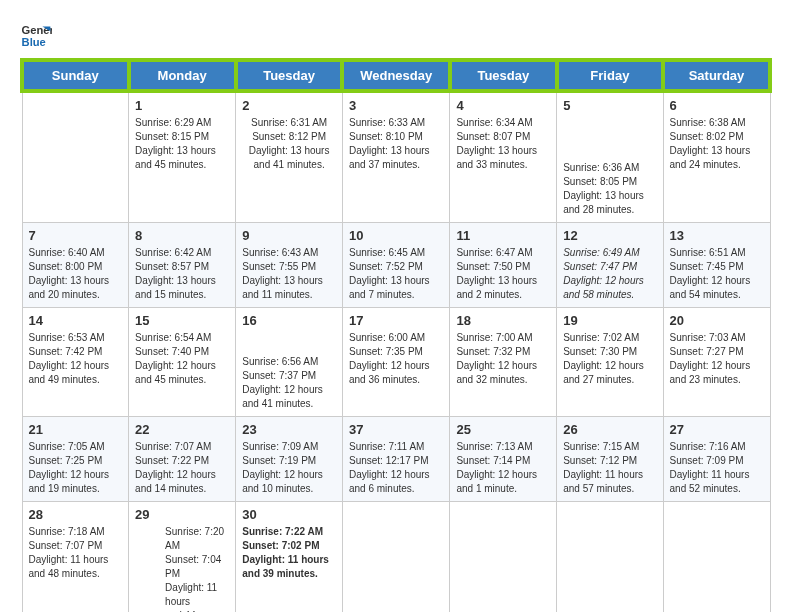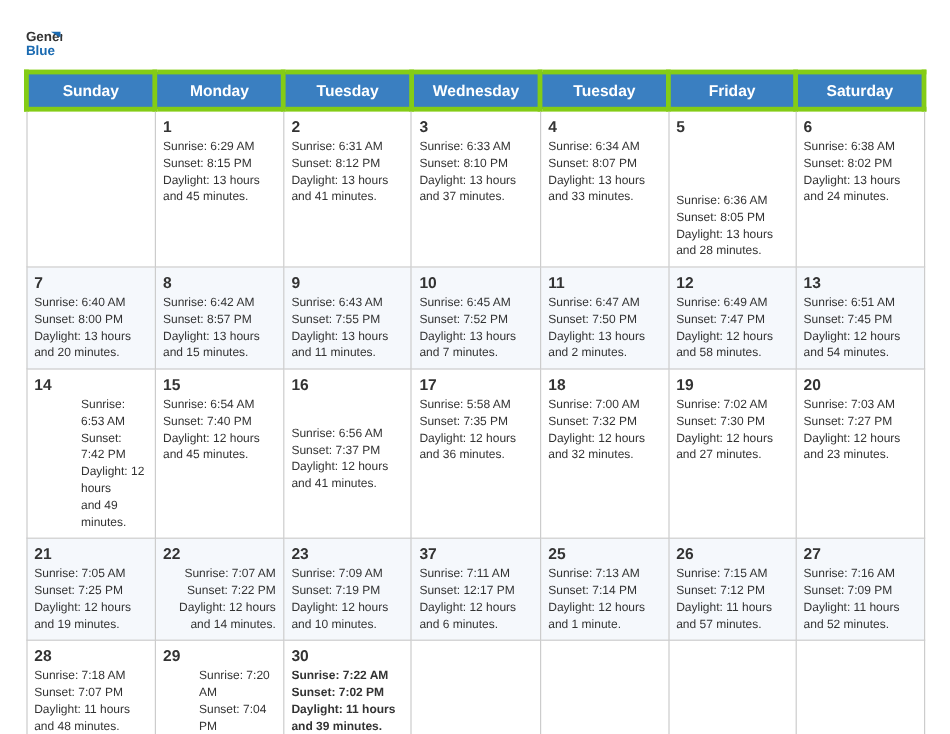--- a/index.html
+++ b/index.html
@@ -121,21 +121,21 @@
         <td class="empty-cell"></td>
         <td>
           <span class="day-num">1</span>
           <div class="day-info" style="white-space: pre-line;">Sunrise: 6:29 AM
 Sunset: 8:15 PM
 Daylight: 13 hours
 and 45 minutes.</div>
         </td>
         <td>
           <span class="day-num">2</span>
-          <div class="day-info" style="white-space: pre-line;">Sunrise: 6:31 AM
+          <div class="day-info" style="white-space: pre-line; text-align: center;">Sunrise: 6:31 AM
 Sunset: 8:12 PM
 Daylight: 13 hours
 and 41 minutes.</div>
         </td>
         <td>
           <span class="day-num">3</span>
           <div class="day-info" style="white-space: pre-line;">Sunrise: 6:33 AM
 Sunset: 8:10 PM
 Daylight: 13 hours
 and 37 minutes.</div>
@@ -193,58 +193,58 @@
         </td>
         <td>
           <span class="day-num">11</span>
           <div class="day-info" style="white-space: pre-line;">Sunrise: 6:47 AM
 Sunset: 7:50 PM
 Daylight: 13 hours
 and 2 minutes.</div>
         </td>
         <td>
           <span class="day-num">12</span>
-          <div class="day-info" style="white-space: pre-line;">Sunrise: 6:49 AM
+          <div class="day-info" style="white-space: pre-line; font-style: italic;">Sunrise: 6:49 AM
 Sunset: 7:47 PM
 Daylight: 12 hours
 and 58 minutes.</div>
         </td>
         <td>
           <span class="day-num">13</span>
           <div class="day-info" style="white-space: pre-line;">Sunrise: 6:51 AM
 Sunset: 7:45 PM
 Daylight: 12 hours
 and 54 minutes.</div>
         </td>
       </tr>
       <tr>
         <td>
           <span class="day-num">14</span>
-          <div class="day-info" style="white-space: pre-line; margin-left: 39px;">Sunrise: 6:53 AM
+          <div class="day-info" style="white-space: pre-line;">Sunrise: 6:53 AM
 Sunset: 7:42 PM
 Daylight: 12 hours
 and 49 minutes.</div>
         </td>
         <td>
           <span class="day-num">15</span>
           <div class="day-info" style="white-space: pre-line;">Sunrise: 6:54 AM
 Sunset: 7:40 PM
 Daylight: 12 hours
 and 45 minutes.</div>
         </td>
         <td>
           <span class="day-num">16</span>
           <div class="day-info" style="white-space: pre-line; margin-top: 27px;">Sunrise: 6:56 AM
 Sunset: 7:37 PM
 Daylight: 12 hours
 and 41 minutes.</div>
         </td>
         <td>
           <span class="day-num">17</span>
-          <div class="day-info" style="white-space: pre-line;">Sunrise: 5:58 AM
+          <div class="day-info" style="white-space: pre-line;">Sunrise: 6:00 AM
 Sunset: 7:35 PM
 Daylight: 12 hours
 and 36 minutes.</div>
         </td>
         <td>
           <span class="day-num">18</span>
           <div class="day-info" style="white-space: pre-line;">Sunrise: 7:00 AM
 Sunset: 7:32 PM
 Daylight: 12 hours
 and 32 minutes.</div>
@@ -267,21 +267,21 @@
       <tr>
         <td>
           <span class="day-num">21</span>
           <div class="day-info" style="white-space: pre-line;">Sunrise: 7:05 AM
 Sunset: 7:25 PM
 Daylight: 12 hours
 and 19 minutes.</div>
         </td>
         <td>
           <span class="day-num">22</span>
-          <div class="day-info" style="white-space: pre-line; text-align: right;">Sunrise: 7:07 AM
+          <div class="day-info" style="white-space: pre-line;">Sunrise: 7:07 AM
 Sunset: 7:22 PM
 Daylight: 12 hours
 and 14 minutes.</div>
         </td>
         <td>
           <span class="day-num">23</span>
           <div class="day-info" style="white-space: pre-line;">Sunrise: 7:09 AM
 Sunset: 7:19 PM
 Daylight: 12 hours
 and 10 minutes.</div>

